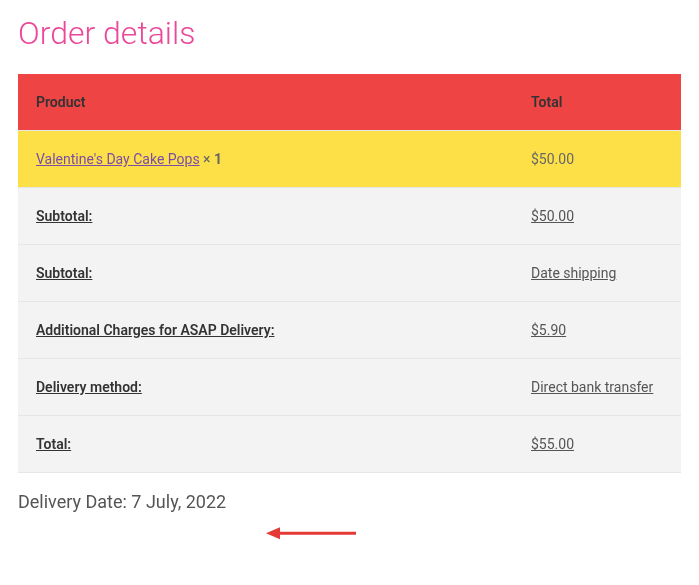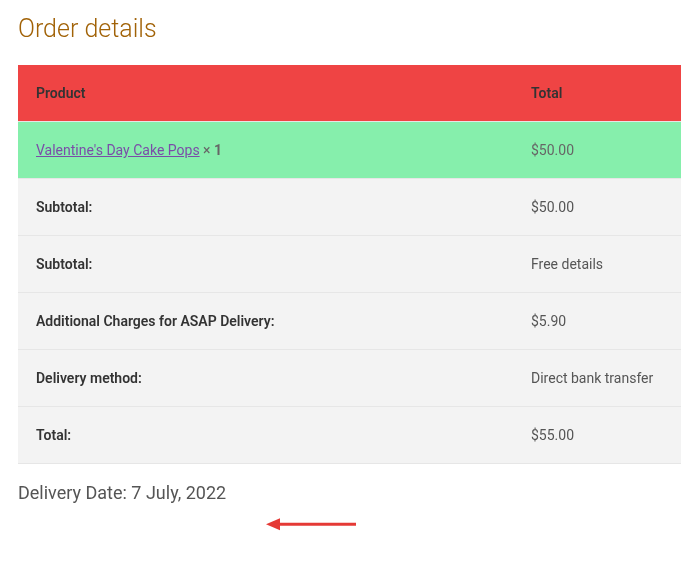--- a/index.html
+++ b/index.html
@@ -4,23 +4,23 @@
   <style>
     * { box-sizing: border-box; margin: 0; padding: 0; }
     body {
       font-family: -apple-system, BlinkMacSystemFont, "Segoe UI", Roboto, Helvetica, Arial, sans-serif;
       width: 699px;
       padding: 14px 18px;
       color: #333;
       background: #fff;
     }
     h2.page-title {
-      font-size: 25px;
+      font-size: 32px;
       font-weight: 300;
-      color: #a16207;
+      color: #ec4899;
       margin-bottom: 22px;
     }
     table.order-table {
       width: 100%;
       border-collapse: collapse;
       table-layout: fixed;
     }
     table.order-table th,
     table.order-table td {
       text-align: left;
@@ -30,30 +30,31 @@
       vertical-align: middle;
     }
     table.order-table thead th {
       background: #ef4444;
       color: #333;
       font-weight: 600;
     }
     table.order-table thead th:first-child { width: 495px; }
     table.order-table thead th:last-child { width: auto; }
     table.order-table tbody td {
-      background: #86efac;
+      background: #fde047;
       color: #666;
       position: relative;
     }
     table.order-table tfoot th,
     table.order-table tfoot td {
       background: #f3f3f3;
       color: #333;
       font-weight: 600;
       position: relative;
+      text-decoration: underline;
     }
     table.order-table tfoot td { font-weight: 400; color: #555; }
     a.product-link {
       color: #7a4da8;
       text-decoration: underline;
     }
     .qty { color: #666; }
     .meta-line {
       font-size: 18px;
       color: #555;
@@ -90,21 +91,21 @@
       <td>$50.00</td>
     </tr>
   </tbody>
   <tfoot>
     <tr>
       <th>Subtotal:</th>
       <td>$50.00</td>
     </tr>
     <tr>
       <th>Subtotal:</th>
-      <td>Free details</td>
+      <td>Date shipping</td>
     </tr>
     <tr>
       <th>Additional Charges for ASAP Delivery:</th>
       <td>
         <span>$5.90</span>
         
       </td>
     </tr>
     <tr>
       <th>Delivery method:</th>

